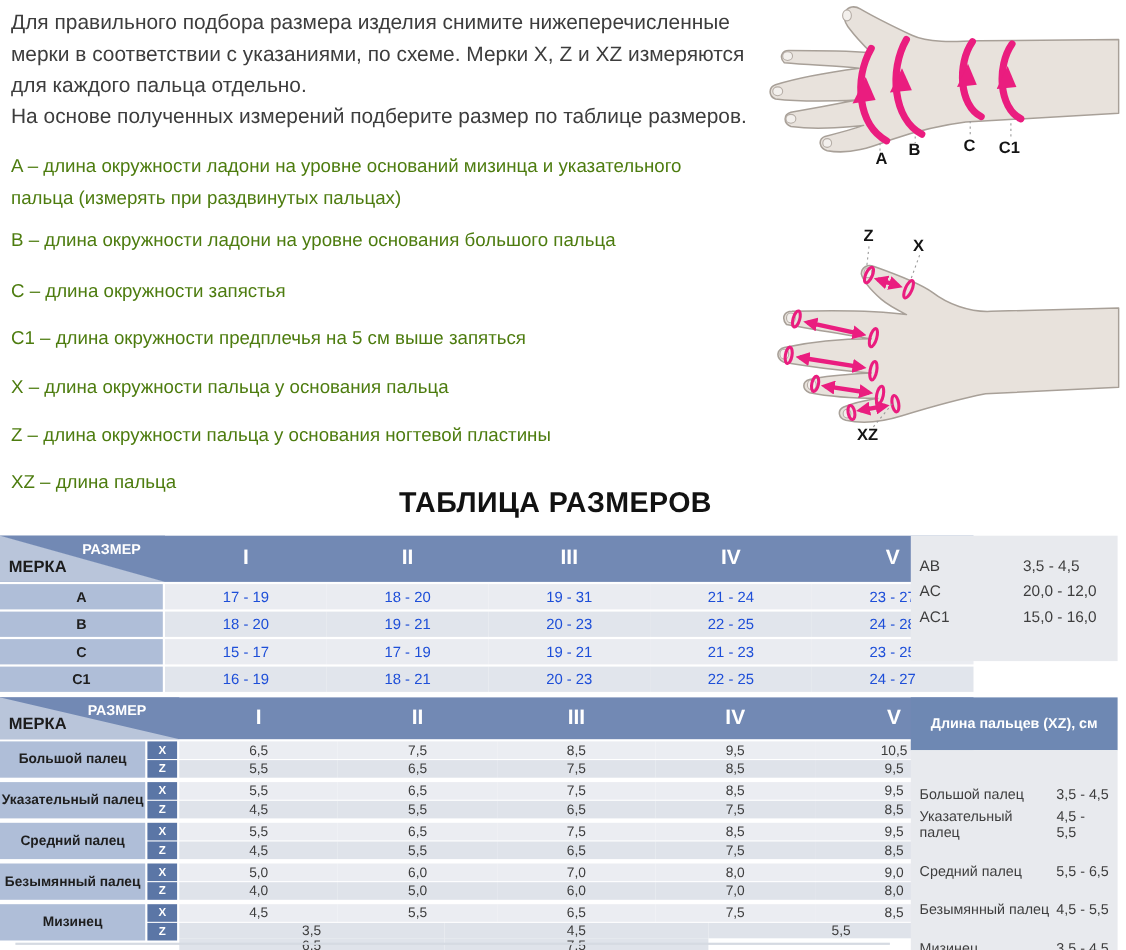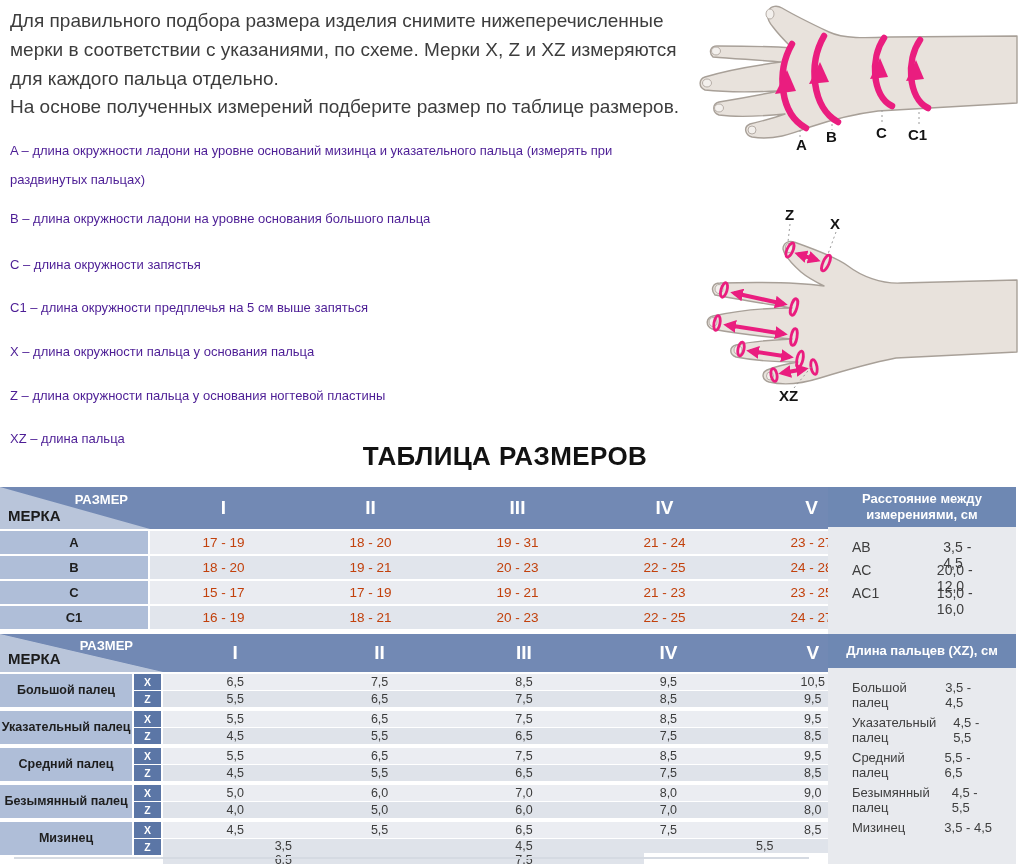--- a/index.html
+++ b/index.html
@@ -1,58 +1,58 @@
 <!DOCTYPE html>
 <html><head>
 <meta charset="utf-8">
 <style>
   html,body{margin:0;padding:0;background:#fff;}
   #page{position:relative;width:1024px;height:864px;background:#fff;overflow:hidden;
         font-family:"Liberation Sans","DejaVu Sans",sans-serif;}
   .para{position:absolute;left:10px;width:678px;font-size:19px;line-height:29px;color:#3d3d3d;}
-  .mitem{position:absolute;left:10px;width:650px;font-size:13px;line-height:29px;color:#4c1d95;}
+  .mitem{position:absolute;left:10px;width:650px;font-size:17px;line-height:29px;color:#4d7c0f;}
   #title{position:absolute;left:0;top:441px;width:1010px;text-align:center;
          font-size:26px;font-weight:800;color:#121212;letter-spacing:.4px;}
   
   .maintable{position:absolute;left:0;width:885px;}
   .thead{display:grid;background:#7289b4;margin-bottom:2px;position:relative;}
   .t1 .thead{grid-template-columns:150px repeat(5,1fr);height:42px;}
   .t2 .thead{grid-template-columns:163px repeat(5,1fr);height:38px;}
   .corner{position:relative;background:linear-gradient(to top right,#b9c5da 49.4%,#7289b4 50.6%);}
   .corner .c-top{position:absolute;top:5px;right:22px;font-size:13px;font-weight:700;color:#fff;}
   .corner .c-bot{position:absolute;bottom:5px;left:8px;font-size:15px;font-weight:700;color:#1c1c1c;}
   .t2 .corner .c-top{top:4px;right:30px;}
   .hcell{display:flex;align-items:center;justify-content:center;color:#fff;
          font-weight:700;font-size:19px;}
   
   .trow{display:grid;grid-template-columns:150px repeat(5,1fr);height:23px;margin-bottom:2px;column-gap:0;}
   .lcell{background:#afbed8;display:flex;align-items:center;justify-content:center;
          font-size:13px;font-weight:700;color:#1e1e1e;margin-right:2px;}
-  .vcell{display:flex;align-items:center;justify-content:center;font-size:13.5px;color:#c2410c;}
+  .vcell{display:flex;align-items:center;justify-content:center;font-size:13.5px;color:#1d4ed8;}
   .trow.lt .vcell{background:#eaecf1;}
   .trow.dk .vcell{background:#e1e5ec;}
   
   .fgroup{display:grid;grid-template-columns:134px 29px repeat(5,1fr);
           grid-template-rows:16px 16px;row-gap:1px;margin-bottom:4px;}
   .flabel{grid-row:1/3;background:#afbed8;display:flex;align-items:center;justify-content:center;
           text-align:center;font-size:12.5px;font-weight:700;color:#1e1e1e;margin-right:2px;line-height:13px;}
   .badge{background:#5b76a6;color:#fff;font-size:10.5px;font-weight:700;
          display:flex;align-items:center;justify-content:center;margin-right:2px;}
   .fcell{display:flex;align-items:center;justify-content:center;font-size:12.5px;color:#3c3c3c;}
   .xrow{background:#ebedf2;} .zrow{background:#dfe3ea;}
   
   .panel{position:absolute;left:828px;width:188px;}
   .phead{background:#6e88b3;color:#fff;font-weight:700;font-size:13px;line-height:16px;
          display:flex;align-items:center;justify-content:center;text-align:center;}
   .pbody{background:#e8eaee;}
-  .prow{display:flex;align-items:flex-start;padding:0 24px;color:#3e3e3e;}
+  .prow{display:flex;align-items:flex-end;padding:0 8px;color:#3e3e3e;}
   #panel1 .phead{height:40px;} #panel1 .pbody{height:102px;padding-top:12px;}
   #panel1 .prow{height:23px;font-size:14px;}
   #panel1 .prow .pl{width:52px;} #panel1 .prow .pv{margin-left:42px;}
-  #panel2 .phead{height:34px;} #panel2 .pbody{height:187px;padding-top:12px;}
+  #panel2 .phead{height:48px;} #panel2 .pbody{height:187px;padding-top:12px;}
   #panel2 .prow{height:35px;font-size:13px;justify-content:space-between;}
   
   .dlabel{position:absolute;font-size:15px;font-weight:700;color:#141414;}
   .svgbox{position:absolute;}
   #bottomline{position:absolute;left:14px;top:857px;width:795px;height:1.6px;background:#d5dae2;}
 </style>
 </head>
 <body>
 <div id="page">
 
@@ -198,21 +198,20 @@
           <div class="vcell">16 - 19</div>
           <div class="vcell">18 - 21</div>
           <div class="vcell">20 - 23</div>
           <div class="vcell">22 - 25</div>
           <div class="vcell">24 - 27</div>
         </div>
       </div>
   </div>
 
   <div class="panel" id="panel1" style="top:487px;">
-    <div class="phead">Расстояние между измерениями, см</div>
     <div class="pbody">
         <div class="prow">
           <span class="pl">AB</span>
           <span class="pv">3,5 - 4,5</span>
         </div>
         <div class="prow">
           <span class="pl">AC</span>
           <span class="pv">20,0 - 12,0</span>
         </div>
         <div class="prow">

